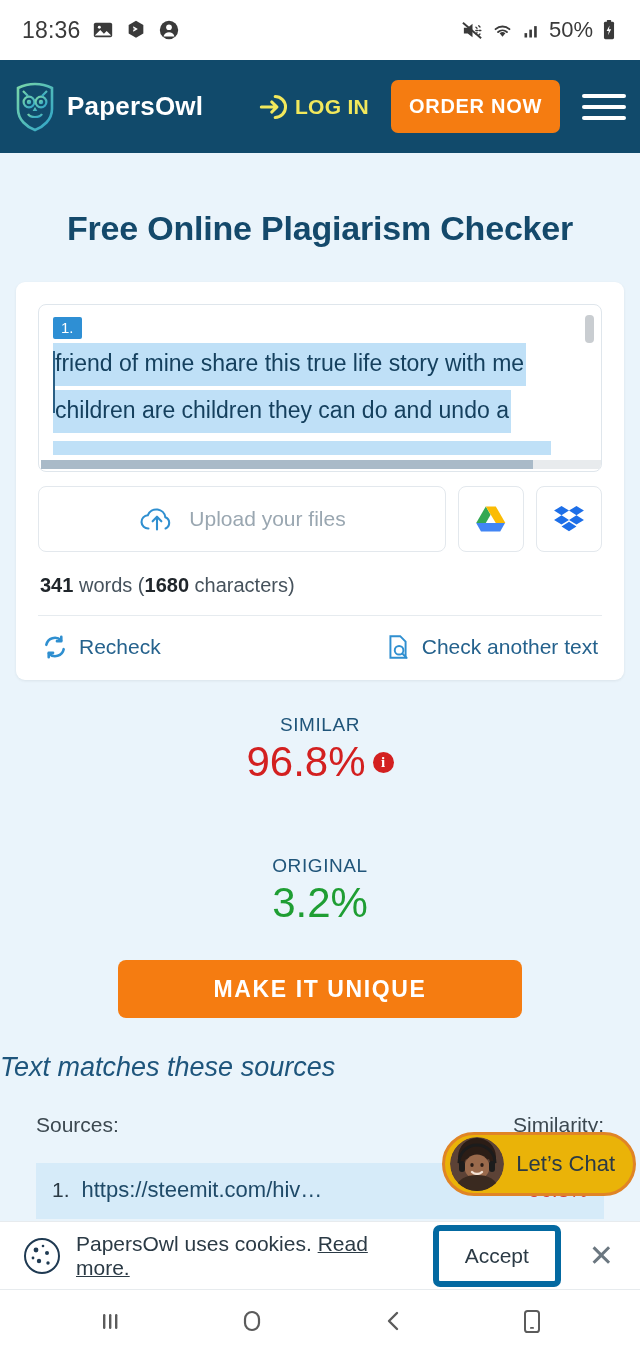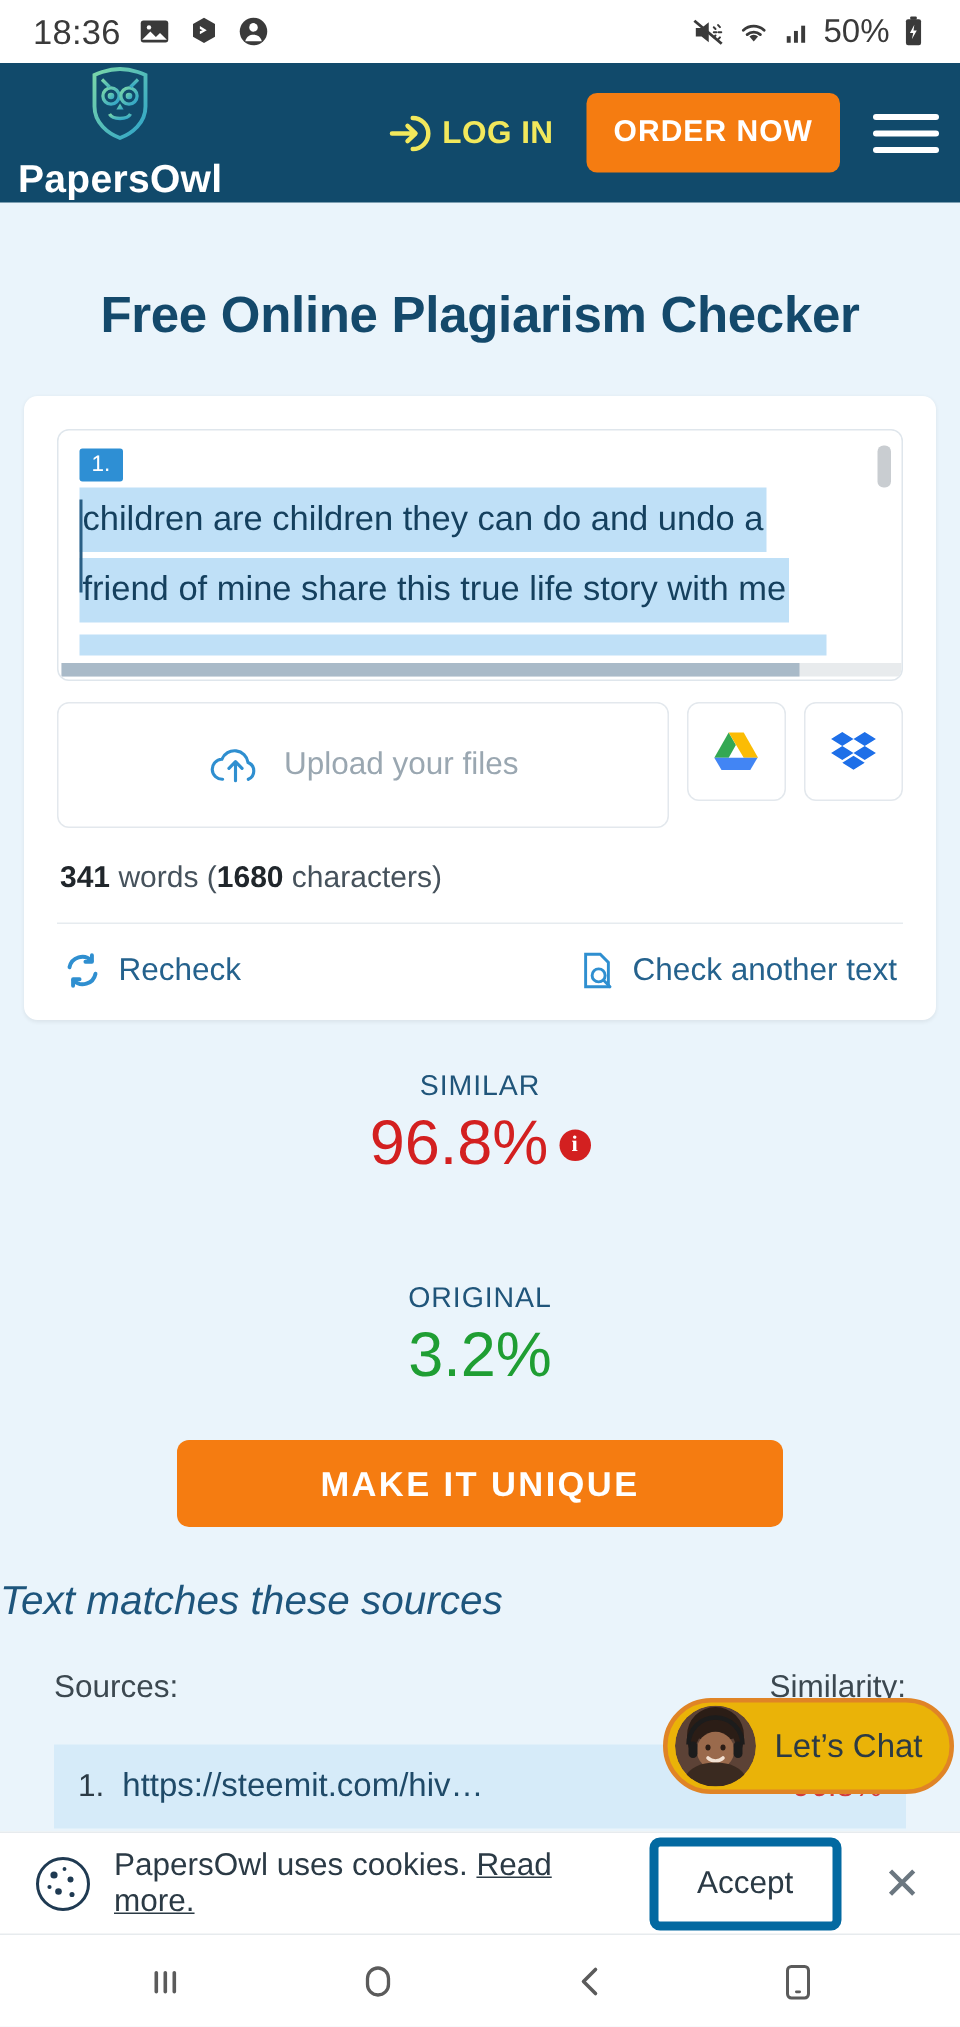--- a/index.html
+++ b/index.html
@@ -5,35 +5,35 @@
   * { box-sizing: border-box; margin: 0; padding: 0; }
   html, body {
     width: 640px; height: 1351px;
     font-family: "Liberation Sans", sans-serif;
     background: #ffffff; overflow: hidden;
   }
   #screen { position: relative; width: 640px; height: 1351px; background:#eaf4fb; }
 
   
   .statusbar {
-    height: 42px; background:#ffffff; display:flex; align-items:center;
+    height: 60px; background:#ffffff; display:flex; align-items:center;
     padding: 0 22px; justify-content: space-between;
   }
   .sb-left { display:flex; align-items:center; gap:11px; }
   .sb-time { font-size:23px; color:#3a3a3a; letter-spacing:.2px; }
   .sb-right { display:flex; align-items:center; gap:7px; }
   .sb-pct { font-size:22px; color:#3a3a3a; }
   .ico { display:inline-flex; align-items:center; justify-content:center; }
 
   
   .header {
     height: 93px; background:#114a6b; display:flex; align-items:center;
     padding: 0 14px 0 12px; gap:8px;
   }
-  .brand { display:flex; align-items:center; gap:9px;flex-direction:column; }
+  .brand { display:flex; align-items:center; gap:9px; }
   .brand-name { color:#fff; font-size:26px; font-weight:bold; letter-spacing:.2px; }
   .hdr-spacer { flex:1; }
   .login { display:flex; align-items:center; gap:6px; margin-right:14px; }
   .login-label { color:#f2e85c; font-size:21px; font-weight:bold; letter-spacing:.3px; }
   .order-btn {
     background:#f57c11; color:#fff; font-size:20px; font-weight:bold;
     letter-spacing:.7px; padding:15px 18px; border-radius:7px; border:none;
     white-space:nowrap;
   }
   .burger { width:44px; display:flex; flex-direction:column; gap:7px; margin-left:14px; }
@@ -66,21 +66,21 @@
   .caret { position:absolute; left:14px; top:46px; width:2px; height:62px; background:#2a5f85; }
   .hl-partial { background:#bfe0f7; height:14px; width:498px; margin-top:8px; }
   .vscroll { position:absolute; right:7px; top:10px; width:9px; height:28px; background:#c9cdd1; border-radius:4px; }
   .hscroll { position:absolute; left:2px; bottom:0; width:100%; height:11px; }
   .hscroll-track { position:absolute; left:0; bottom:2px; width:100%; height:9px; background:#e8ebed; }
   .hscroll-thumb { position:absolute; left:0; bottom:2px; width:492px; height:9px; background:#a9bac8; }
 
   
   .upload-row { display:flex; gap:12px; margin-top:14px; }
   .upload-box {
-    flex:1; border:1px solid #e3e8ed; border-radius:8px; height:84px;
+    flex:1; border:1px solid #e3e8ed; border-radius:8px; height:66px;
     display:flex; align-items:center; justify-content:center; gap:13px;text-align:right;
   }
   .upload-label { color:#9aa7b1; font-size:21px; }
   .sq-btn {
     width:66px; height:66px; border:1px solid #e3e8ed; border-radius:8px;
     display:flex; align-items:center; justify-content:center;
   }
   .wordcount { font-size:20px; color:#46525c; padding:22px 2px 18px; }
   .wordcount b { color:#20262b; font-weight:bold; }
   .divider { height:1px; background:#e6ebef; }
@@ -250,22 +250,22 @@
     </div>
   </div>
 
   <div class="page-title">Free Online Plagiarism Checker</div>
 
   <div class="card">
 
     <div class="editor">
       <span class="badge-num">1.</span>
       <div class="caret"></div>
+      <div><span class="hl-line">friend of mine share this true life story with me</span></div>
       <div><span class="hl-line">children are children they can do and undo a</span></div>
-      <div><span class="hl-line">friend of mine share this true life story with me</span></div>
       <div class="hl-partial"></div>
       <div class="vscroll"></div>
       <div class="hscroll">
         <div class="hscroll-track"></div>
         <div class="hscroll-thumb"></div>
       </div>
     </div>
 
     <div class="upload-row">
       <div class="upload-box">

